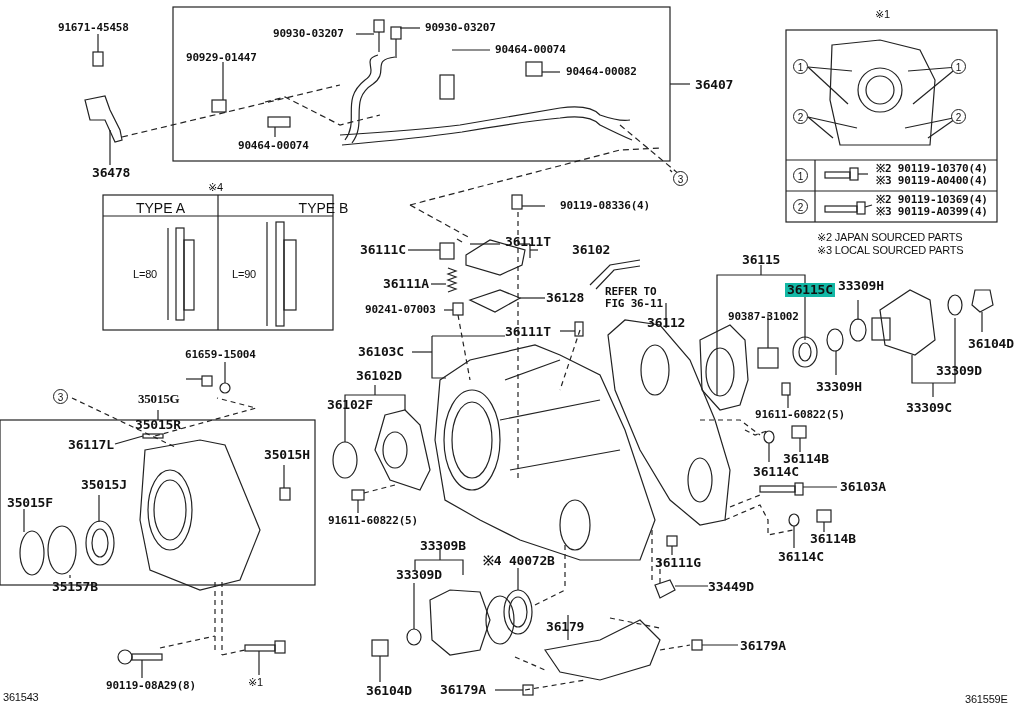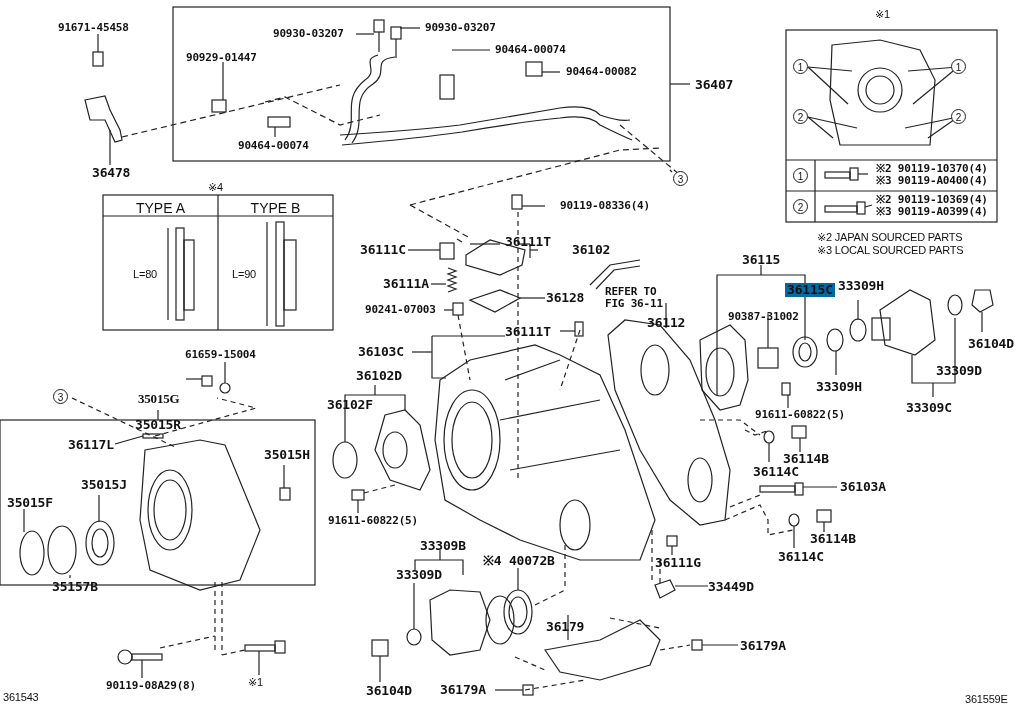--- a/index.html
+++ b/index.html
@@ -274,21 +274,21 @@
 <div class="circ" style="left:793px;top:199px;">2</div>
 <div class="lbl" style="left:876px;top:163px;">※2 90119-10370(4)</div>
 <div class="lbl" style="left:876px;top:175px;">※3 90119-A0400(4)</div>
 <div class="lbl" style="left:876px;top:194px;">※2 90119-10369(4)</div>
 <div class="lbl" style="left:876px;top:206px;">※3 90119-A0399(4)</div>
 <div class="lbl sans" style="left:817px;top:231px;">※2 JAPAN SOURCED PARTS</div>
 <div class="lbl sans" style="left:817px;top:244px;">※3 LOCAL SOURCED PARTS</div>
 
 <div class="lbl sans" style="left:208px;top:181px;">※4</div>
 <div class="cell-h" style="left:103px;top:200px;width:115px;">TYPE A</div>
-<div class="cell-h" style="left:218px;top:200px;width:115px;">TYPE B</div>
+<div class="cell-h" style="left:218px;top:200px;width:115px;padding-left:48px;">TYPE B</div>
 <div class="lbl sans" style="left:133px;top:268px;">L=80</div>
 <div class="lbl sans" style="left:232px;top:268px;">L=90</div>
 
 <div class="lbl" style="left:58px;top:22px;">91671-45458</div>
 <div class="lbl" style="left:273px;top:28px;">90930-03207</div>
 <div class="lbl" style="left:425px;top:22px;">90930-03207</div>
 <div class="lbl" style="left:186px;top:52px;">90929-01447</div>
 <div class="lbl" style="left:495px;top:44px;">90464-00074</div>
 <div class="lbl" style="left:566px;top:66px;">90464-00082</div>
 <div class="lbl big" style="left:695px;top:78px;">36407</div>
@@ -300,21 +300,21 @@
 <div class="lbl big" style="left:572px;top:243px;">36102</div>
 <div class="lbl big" style="left:383px;top:277px;">36111A</div>
 <div class="lbl big" style="left:546px;top:291px;">36128</div>
 <div class="lbl" style="left:365px;top:304px;">90241-07003</div>
 <div class="lbl" style="left:605px;top:286px;">REFER TO</div>
 <div class="lbl" style="left:605px;top:298px;">FIG 36-11</div>
 <div class="lbl big" style="left:505px;top:325px;">36111T</div>
 <div class="lbl big" style="left:358px;top:345px;">36103C</div>
 <div class="lbl big" style="left:647px;top:316px;">36112</div>
 <div class="lbl big" style="left:742px;top:253px;">36115</div>
-<div class="lbl big hl" style="left: 785px; top: 283px; background: #0369a1;">36115C</div>
+<div class="lbl big hl" style="left: 785px; top: 283px; background: #14b8a6;">36115C</div>
 <div class="lbl big" style="left:838px;top:279px;">33309H</div>
 <div class="lbl" style="left:728px;top:311px;">90387-31002</div>
 <div class="lbl big" style="left:968px;top:337px;">36104D</div>
 <div class="lbl big" style="left:816px;top:380px;">33309H</div>
 <div class="lbl big" style="left:936px;top:364px;">33309D</div>
 <div class="lbl big" style="left:892px;top:401px;margin-left:14px;">33309C</div>
 <div class="lbl" style="left:755px;top:409px;">91611-60822(5)</div>
 <div class="lbl" style="left:185px;top:349px;">61659-15004</div>
 <div class="lbl big" style="left:135px;top:371px;margin-top:47px;">35015R</div>
 <div class="lbl big" style="left:138px;top:392px;font-family:Liberation Serif, serif;">35015G</div>

